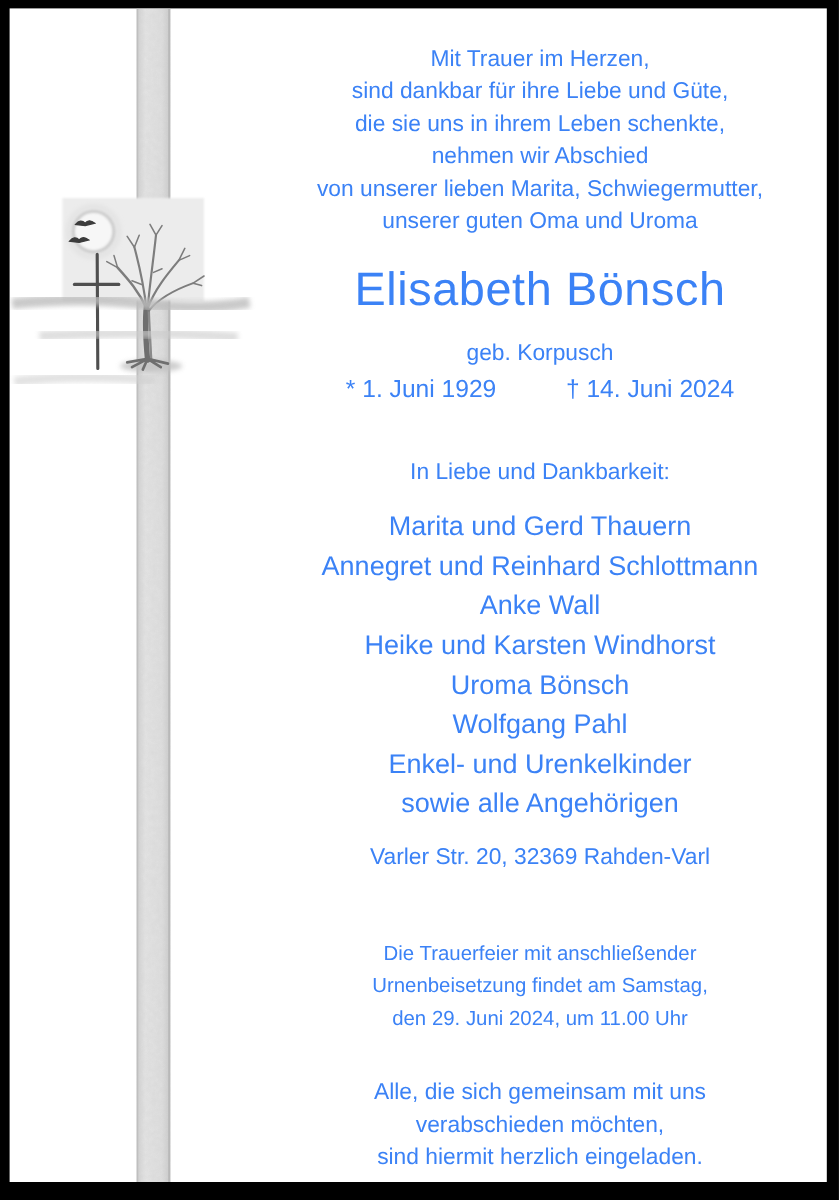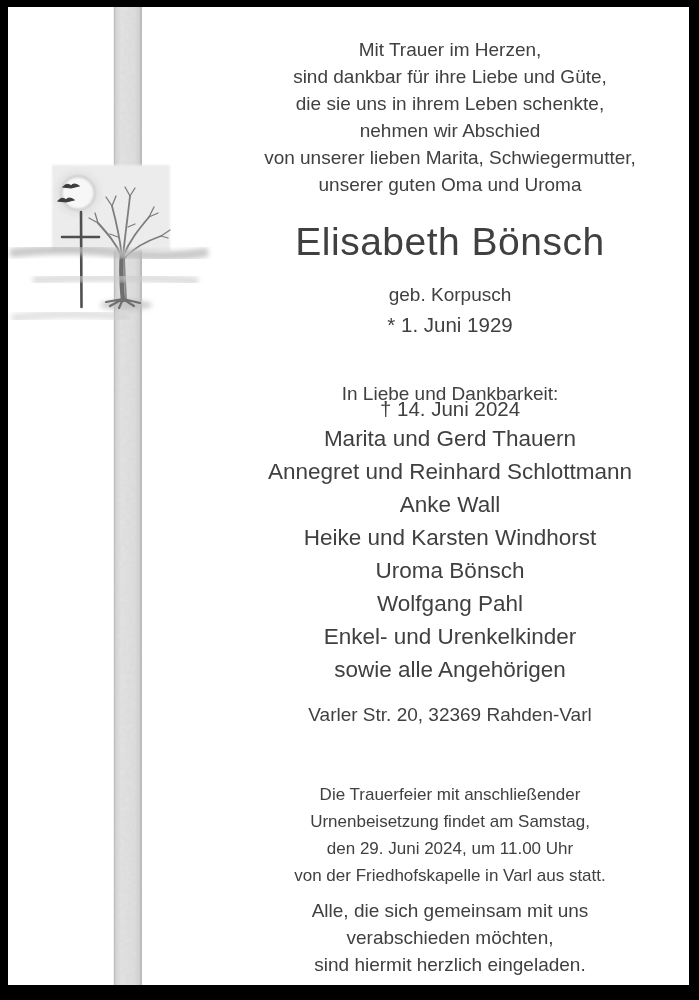--- a/index.html
+++ b/index.html
@@ -2,21 +2,21 @@
 <html><head>
 <meta charset="utf-8">
 <style>
   html, body { margin: 0; padding: 0; background: #222; }
   .page {
     position: relative;
     width: 699px;
     height: 1000px;
     background: #000;
     font-family: "Liberation Sans", "DejaVu Sans", sans-serif;
-    color: #404040;
+    color: #3b82f6;
     overflow: hidden;
   }
   .card {
     position: absolute;
     left: 8px; top: 7px;
     width: 681px; height: 978px;
     background: #ffffff;
     overflow: hidden;
   }
   .artwork {
@@ -30,21 +30,21 @@
     width: 470px; height: 978px;
   }
   .content > div, .content > h1, .content > ul { 
     position: absolute; left: 0; width: 100%;
     text-align: center; margin: 0; padding: 0;
   }
   .intro       { top: 29px;  font-size: 19px;   line-height: 27px; }
   .name        { top: 208px; font-size: 39px;   line-height: 54px; font-weight: normal; letter-spacing: 0.5px; }
   .maiden      { top: 276px; font-size: 19px;   line-height: 24px; }
   .dates       { top: 305px; font-size: 20.5px; line-height: 26px;
-                 display: flex; justify-content: center; gap: 58px; flex-direction: column; }
+                 display: flex; justify-content: center; gap: 58px; }
   .tribute     { top: 374px; font-size: 19px;   line-height: 26px; }
   .mourners    { top: 415px; font-size: 22.5px; line-height: 33px; list-style: none; }
   .address     { top: 695px; font-size: 19px;   line-height: 26px; }
   .service     { top: 774px; font-size: 17px;   line-height: 27px; }
   .invitation  { top: 890px; font-size: 19px;   line-height: 27px; }
   .line { display: block; }
 </style>
 </head>
 <body>
 
@@ -164,21 +164,20 @@
       </ul>
 
       <div class="address">
         <span class="line">Varler Str. 20, 32369 Rahden-Varl</span>
       </div>
 
       <div class="service">
         <span class="line">Die Trauerfeier mit anschließender</span>
         <span class="line">Urnenbeisetzung findet am Samstag,</span>
         <span class="line">den 29. Juni 2024, um 11.00 Uhr</span>
-        <span class="line">von der Friedhofskapelle in Varl aus statt.</span>
       </div>
 
       <div class="invitation">
         <span class="line">Alle, die sich gemeinsam mit uns</span>
         <span class="line">verabschieden möchten,</span>
         <span class="line">sind hiermit herzlich eingeladen.</span>
       </div>
 
     </div>
   </div>

